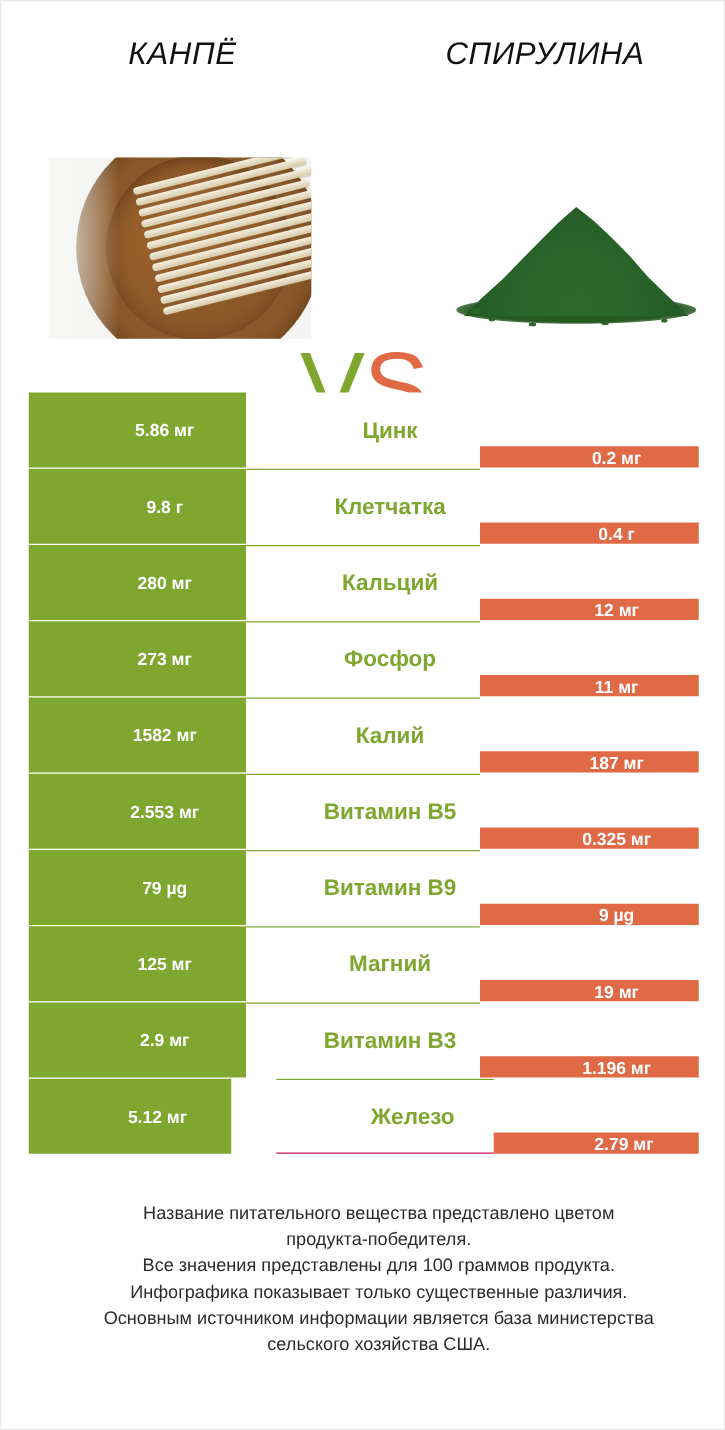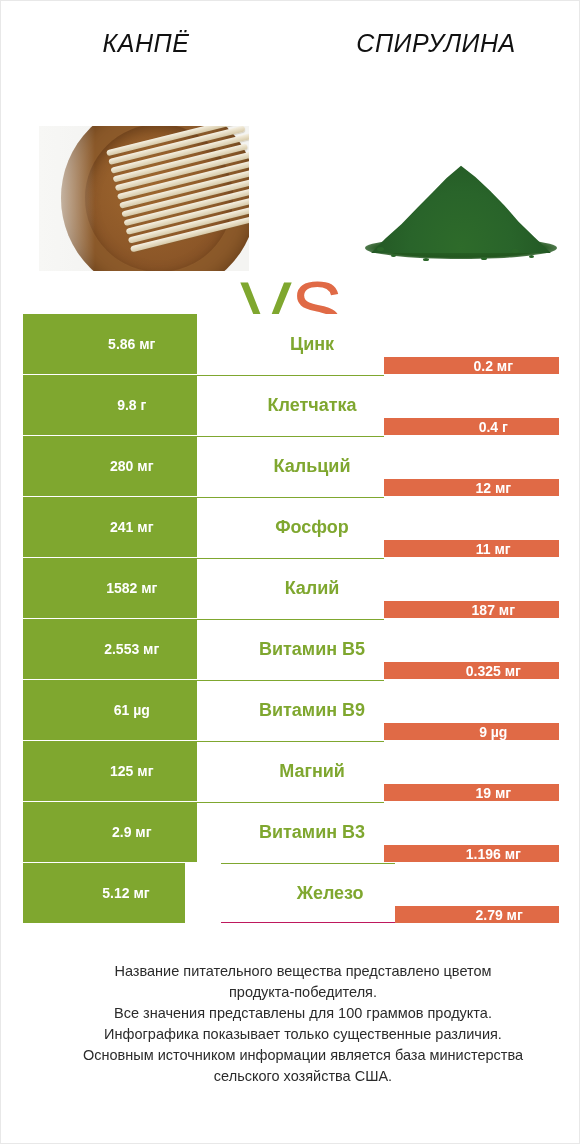--- a/index.html
+++ b/index.html
@@ -296,39 +296,39 @@
       <div class="cell cell-right">0.4 г</div>
     </div>
 
     <div class="row">
       <div class="cell cell-left">280 мг</div>
       <div class="cell cell-mid">Кальций</div>
       <div class="cell cell-right">12 мг</div>
     </div>
 
     <div class="row">
-      <div class="cell cell-left">241 мг</div>
+      <div class="cell cell-left">273 мг</div>
       <div class="cell cell-mid">Фосфор</div>
       <div class="cell cell-right">11 мг</div>
     </div>
 
     <div class="row">
       <div class="cell cell-left">1582 мг</div>
       <div class="cell cell-mid">Калий</div>
       <div class="cell cell-right">187 мг</div>
     </div>
 
     <div class="row">
       <div class="cell cell-left">2.553 мг</div>
       <div class="cell cell-mid">Витамин B5</div>
       <div class="cell cell-right">0.325 мг</div>
     </div>
 
     <div class="row">
-      <div class="cell cell-left">61 µg</div>
+      <div class="cell cell-left">79 µg</div>
       <div class="cell cell-mid">Витамин B9</div>
       <div class="cell cell-right">9 µg</div>
     </div>
 
     <div class="row">
       <div class="cell cell-left">125 мг</div>
       <div class="cell cell-mid">Магний</div>
       <div class="cell cell-right">19 мг</div>
     </div>
 

